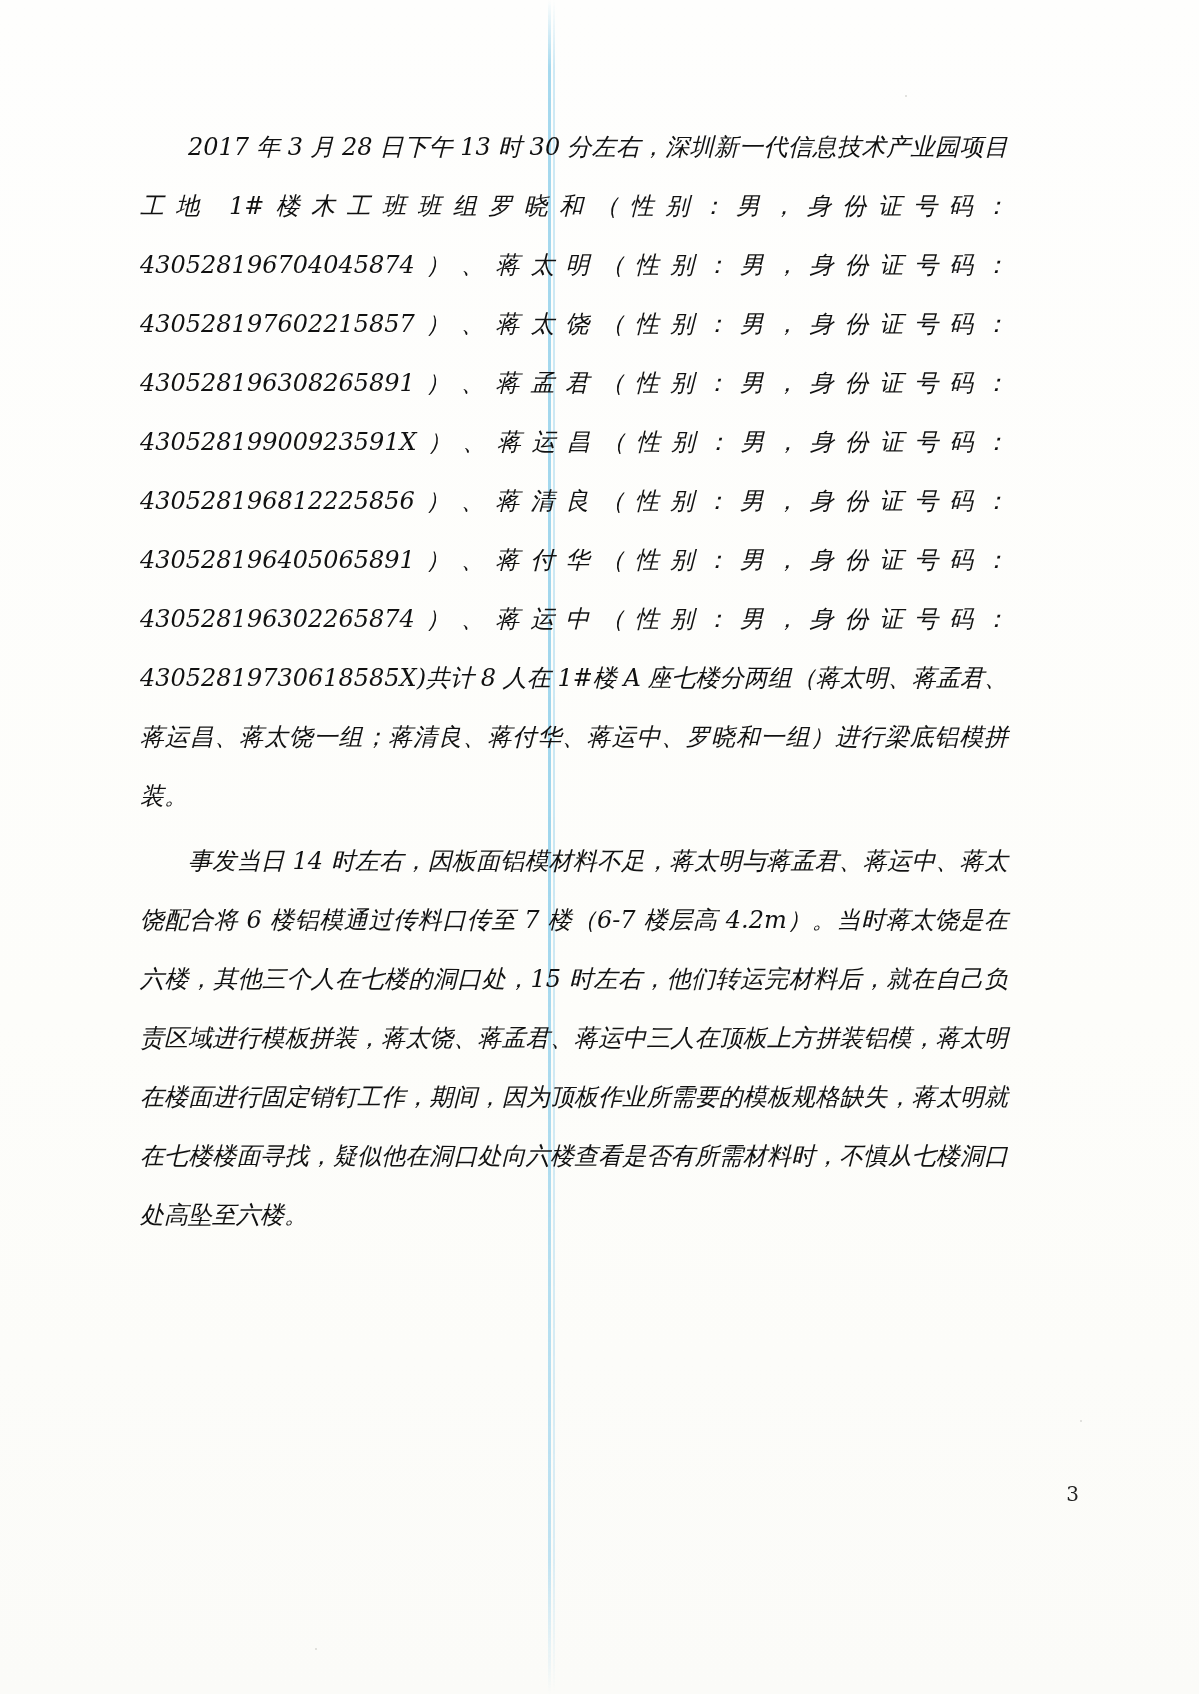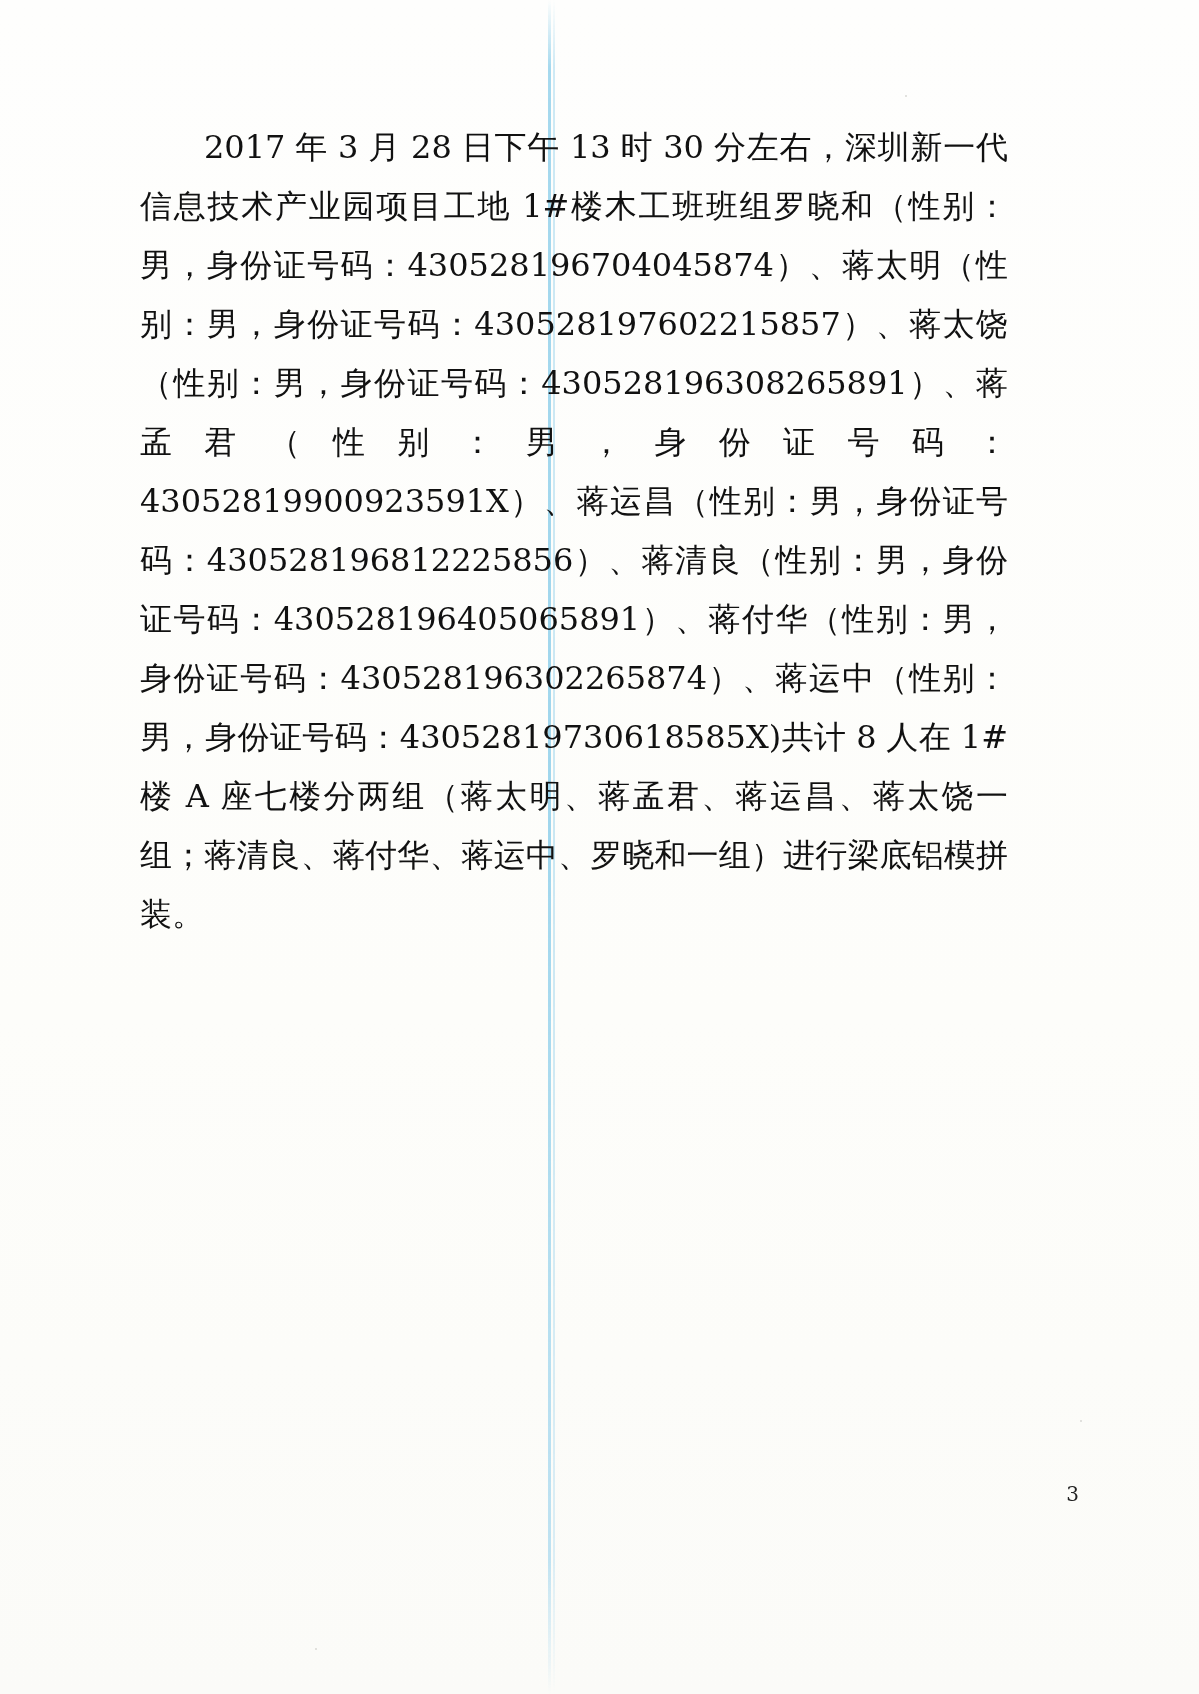--- a/index.html
+++ b/index.html
@@ -49,28 +49,29 @@
   .section-heading {
     font-family: "DejaVu Sans", "Liberation Sans", sans-serif;
     font-weight: bold;
     font-size: 27px;
     letter-spacing: 2px;
     color: #141414;
     margin: 0 0 48px 0;
     line-height: 1.4;
   }
   .para {
-    font-size: 32px;
+    font-size: 24px;
     line-height: 59px;
     color: #111;
     text-align: justify;
     text-justify: inter-ideograph;
     margin: 0 0 6px 0;
     text-indent: 2em;
     font-family: "DejaVu Serif", "Liberation Serif", serif;
+    font-style: italic;
   }
   .para.tight {
     word-spacing: -1px;
   }
   .page-number {
     position: absolute;
     right: 120px;
     bottom: 188px;
     font-size: 20px;
     color: #222;
@@ -89,20 +90,21 @@
 <body>
 
 <div class="page">
   <div class="fold-line"></div>
   <div class="fold-line second"></div>
 
   <div class="content">
 
     <p class="para tight">2017 年 3 月 28 日下午 13 时 30 分左右，深圳新一代信息技术产业园项目工地 1#楼木工班班组罗晓和（性别：男，身份证号码：430528196704045874）、蒋太明（性别：男，身份证号码：430528197602215857）、蒋太饶（性别：男，身份证号码：430528196308265891）、蒋孟君（性别：男，身份证号码：43052819900923591X）、蒋运昌（性别：男，身份证号码：430528196812225856）、蒋清良（性别：男，身份证号码：430528196405065891）、蒋付华（性别：男，身份证号码：430528196302265874）、蒋运中（性别：男，身份证号码：43052819730618585X)共计 8 人在 1#楼 A 座七楼分两组（蒋太明、蒋孟君、蒋运昌、蒋太饶一组；蒋清良、蒋付华、蒋运中、罗晓和一组）进行梁底铝模拼装。</p>
 
+    <p class="para">事发当日 14 时左右，因板面铝模材料不足，蒋太明与蒋孟君、蒋运中、蒋太饶配合将 6 楼铝模通过传料口传至 7 楼（6-7 楼层高 4.2m）。当时蒋太饶是在六楼，其他三个人在七楼的洞口处，15 时左右，他们转运完材料后，就在自己负责区域进行模板拼装，蒋太饶、蒋孟君、蒋运中三人在顶板上方拼装铝模，蒋太明在楼面进行固定销钉工作，期间，因为顶板作业所需要的模板规格缺失，蒋太明就在七楼楼面寻找，疑似他在洞口处向六楼查看是否有所需材料时，不慎从七楼洞口处高坠至六楼。</p>
   </div>
 
   <div class="page-number">3</div>
 
   <div class="speckle" style="left:315px; top:1648px;"></div>
   <div class="speckle" style="left:905px; top:95px;"></div>
   <div class="speckle" style="left:1080px; top:1420px;"></div>
 </div>
 
 </body></html>

